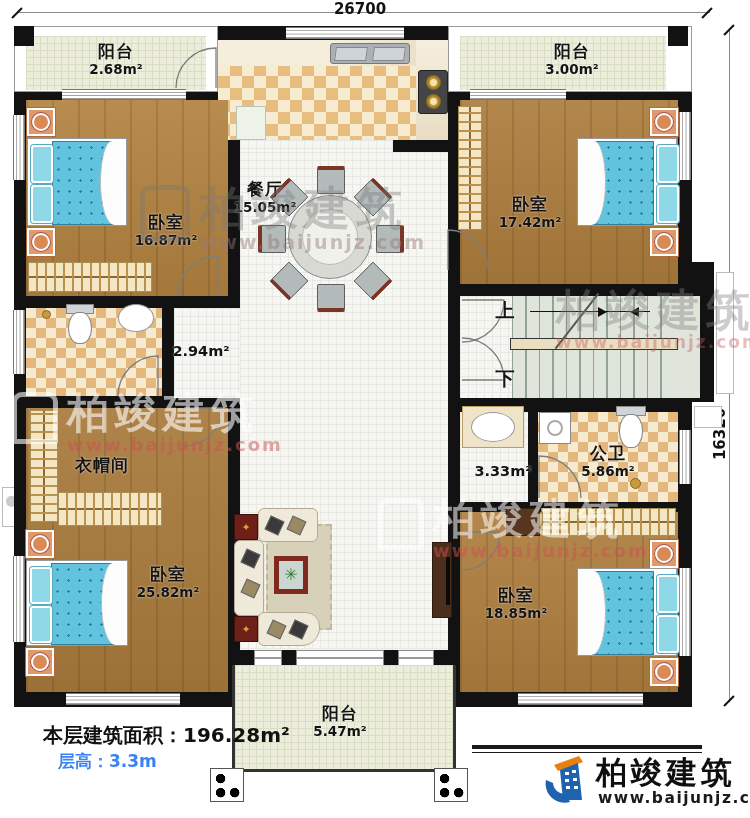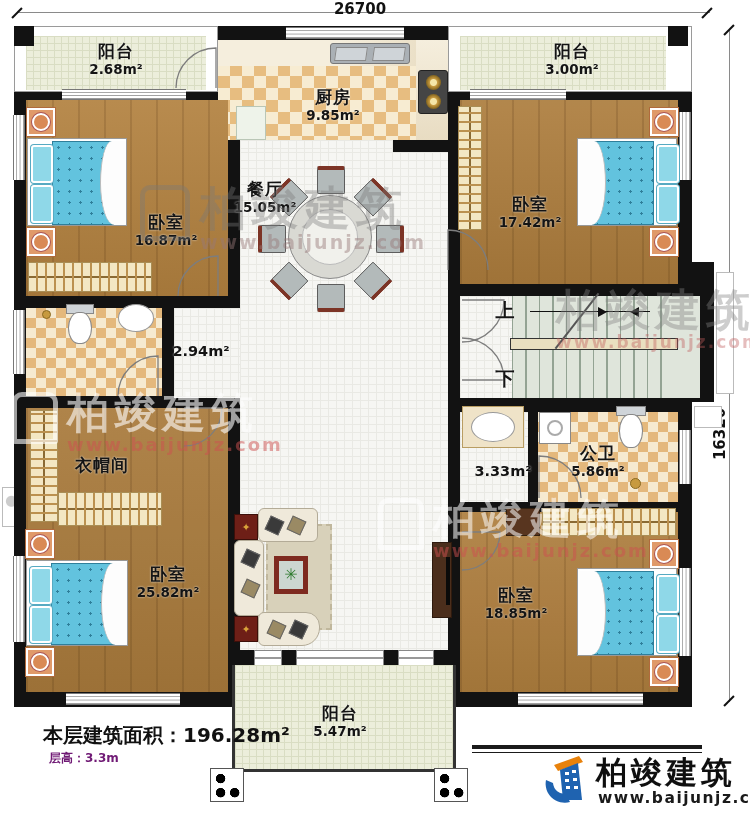--- a/index.html
+++ b/index.html
@@ -255,24 +255,20 @@
       <path d="M462,380 L504,380 A42,42 0 0 0 462,338"></path>
       <path d="M539,498 L539,456 A42,42 0 0 1 581,498"></path>
       <path d="M462,532 L500,532 A38,38 0 0 1 462,570"></path>
     </g>
   </svg>
 
   <div class="lbl" style="left:58px;top:42px;width:116px">
     <span class="nm">阳台</span>
     <span class="ar">2.68m²</span>
   </div>
-  <div class="lbl" style="left:278px;top:88px;width:110px">
-    <span class="nm">厨房</span>
-    <span class="ar">9.85m²</span>
-  </div>
   <div class="lbl" style="left:514px;top:42px;width:116px">
     <span class="nm">阳台</span>
     <span class="ar">3.00m²</span>
   </div>
   <div class="lbl" style="left:115px;top:213px;width:102px">
     <span class="nm">卧室</span>
     <span class="ar">16.87m²</span>
   </div>
   <div class="lbl" style="left:215px;top:180px;width:100px">
     <span class="nm">餐厅</span>
@@ -286,21 +282,21 @@
     <span class="ar" style="font-size:14.5px">2.94m²</span>
   </div>
   <div class="lbl" style="left:492px;top:300px;width:26px;font-size:19px">上</div>
   <div class="lbl" style="left:492px;top:368px;width:26px;font-size:19px">下</div>
   <div class="lbl" style="left:56px;top:456px;width:92px">
     <span class="nm">衣帽间</span>
   </div>
   <div class="lbl" style="left:468px;top:463px;width:70px">
     <span class="ar" style="font-size:14.5px">3.33m²</span>
   </div>
-  <div class="lbl" style="left:568px;top:444px;width:60px">
+  <div class="lbl" style="left:568px;top:444px;width:80px">
     <span class="nm">公卫</span>
     <span class="ar">5.86m²</span>
   </div>
   <div class="lbl" style="left:116px;top:565px;width:104px">
     <span class="nm">卧室</span>
     <span class="ar">25.82m²</span>
   </div>
   <div class="lbl" style="left:464px;top:586px;width:104px">
     <span class="nm">卧室</span>
     <span class="ar">18.85m²</span>
@@ -332,21 +328,21 @@
     </div>
   </div>
   <div class="wm" style="left:556px;top:288px;color:rgba(130,130,130,.4)">
     <div>
       <div class="wm-txt" style="font-size:44px">柏竣建筑</div>
       <div class="wm-url" style="font-size:17px;color:rgba(190,90,90,.4)">www.baijunjz.com</div>
     </div>
   </div>
 
   <div class="abs" style="left:43px;top:722px;font-size:20px;font-weight:600;color:#111">本层建筑面积：196.28m²</div>
-  <div class="abs" style="left:49px;top:750px;font-size:12px;font-weight:600;color:#701a75">层高：3.3m</div>
+  <div class="abs" style="left:58px;top:750px;font-size:17px;font-weight:600;color:#3b82f6">层高：3.3m</div>
 
   <div class="abs" style="left:472px;top:745px;width:230px;height:4px;background:#1a1a1a"></div>
   <div class="abs" style="left:472px;top:752px;width:230px;height:1px;background:#1a1a1a"></div>
 
   <svg class="abs" style="left:536px;top:750px" width="56" height="56" viewBox="0 0 56 56">
     <path d="M10,30 a19,19 0 0 0 24,22 l-4,-8 a12,12 0 0 1 -13,-11 z" fill="#1f63b0"></path>
     <path d="M18,15 L43,6 L47,12 L22,21 Z" fill="#e8820c"></path>
     <path d="M24,20 L42,13 L46,50 L27,50 Z" fill="#1f63b0"></path>
     <g fill="#ffffff">
       <rect x="29" y="22" width="4" height="3"></rect>

